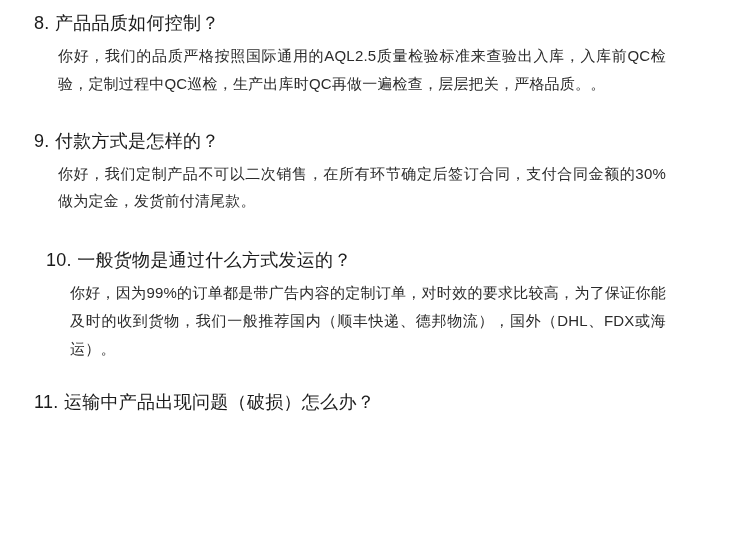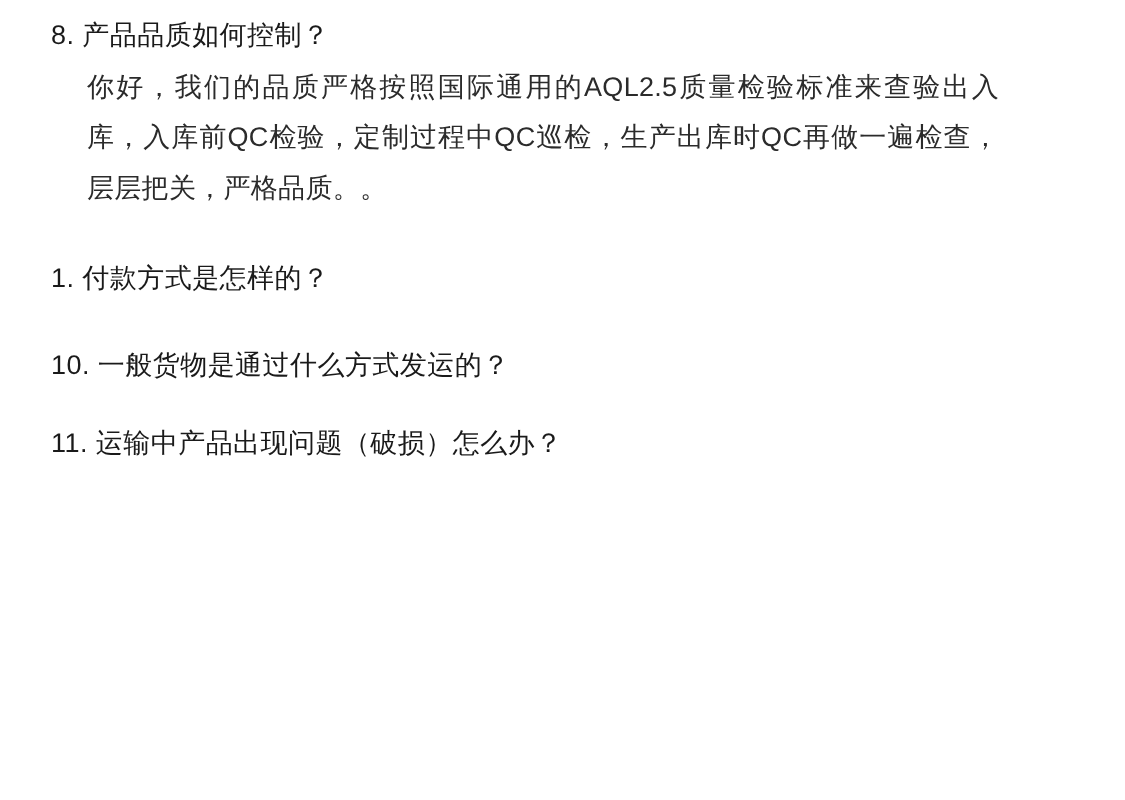--- a/index.html
+++ b/index.html
@@ -26,49 +26,51 @@
   }
   .faq-question {
     font-size: 18px;
     line-height: 1.45;
     color: #1a1a1a;
     letter-spacing: 0.3px;
     margin: 0 0 6px 0;
     font-weight: 400;
   }
   .faq-answer {
-    font-size: 18px;
+    font-size: 15px;
     line-height: 1.85;
     color: #2b2b2b;
     margin: 0;
     padding-left: 24px;
     padding-right: 14px;
     text-align: justify;
     letter-spacing: 0.2px;
   }
   .faq-block.b1 { margin-bottom: 30px; }
   .faq-block.b2 { margin-bottom: 32px; }
-  .faq-block.b3 { margin-bottom: 26px; }
+  .faq-block.b3 { margin-bottom: 26px; margin-left: 12px; }
   .faq-block.b4 { margin-bottom: 12px; }
 </style>
 </head>
 <body>
 
 <div class="page">
 
   <div class="faq-block b1">
     <h3 class="faq-question">8. 产品品质如何控制？</h3>
     <p class="faq-answer">你好，我们的品质严格按照国际通用的AQL2.5质量检验标准来查验出入库，入库前QC检验，定制过程中QC巡检，生产出库时QC再做一遍检查，层层把关，严格品质。。</p>
   </div>
 
   <div class="faq-block b2">
-    <h3 class="faq-question">1. 付款方式是怎样的？</h3>
+    <h3 class="faq-question">9. 付款方式是怎样的？</h3>
+    <p class="faq-answer">你好，我们定制产品不可以二次销售，在所有环节确定后签订合同，支付合同金额的30%做为定金，发货前付清尾款。</p>
   </div>
 
   <div class="faq-block b3">
     <h3 class="faq-question">10. 一般货物是通过什么方式发运的？</h3>
+    <p class="faq-answer">你好，因为99%的订单都是带广告内容的定制订单，对时效的要求比较高，为了保证你能及时的收到货物，我们一般推荐国内（顺丰快递、德邦物流），国外（DHL、FDX或海运）。</p>
   </div>
 
   <div class="faq-block b4">
     <h3 class="faq-question">11. 运输中产品出现问题（破损）怎么办？</h3>
   </div>
 
 </div>
 
 </body></html>

